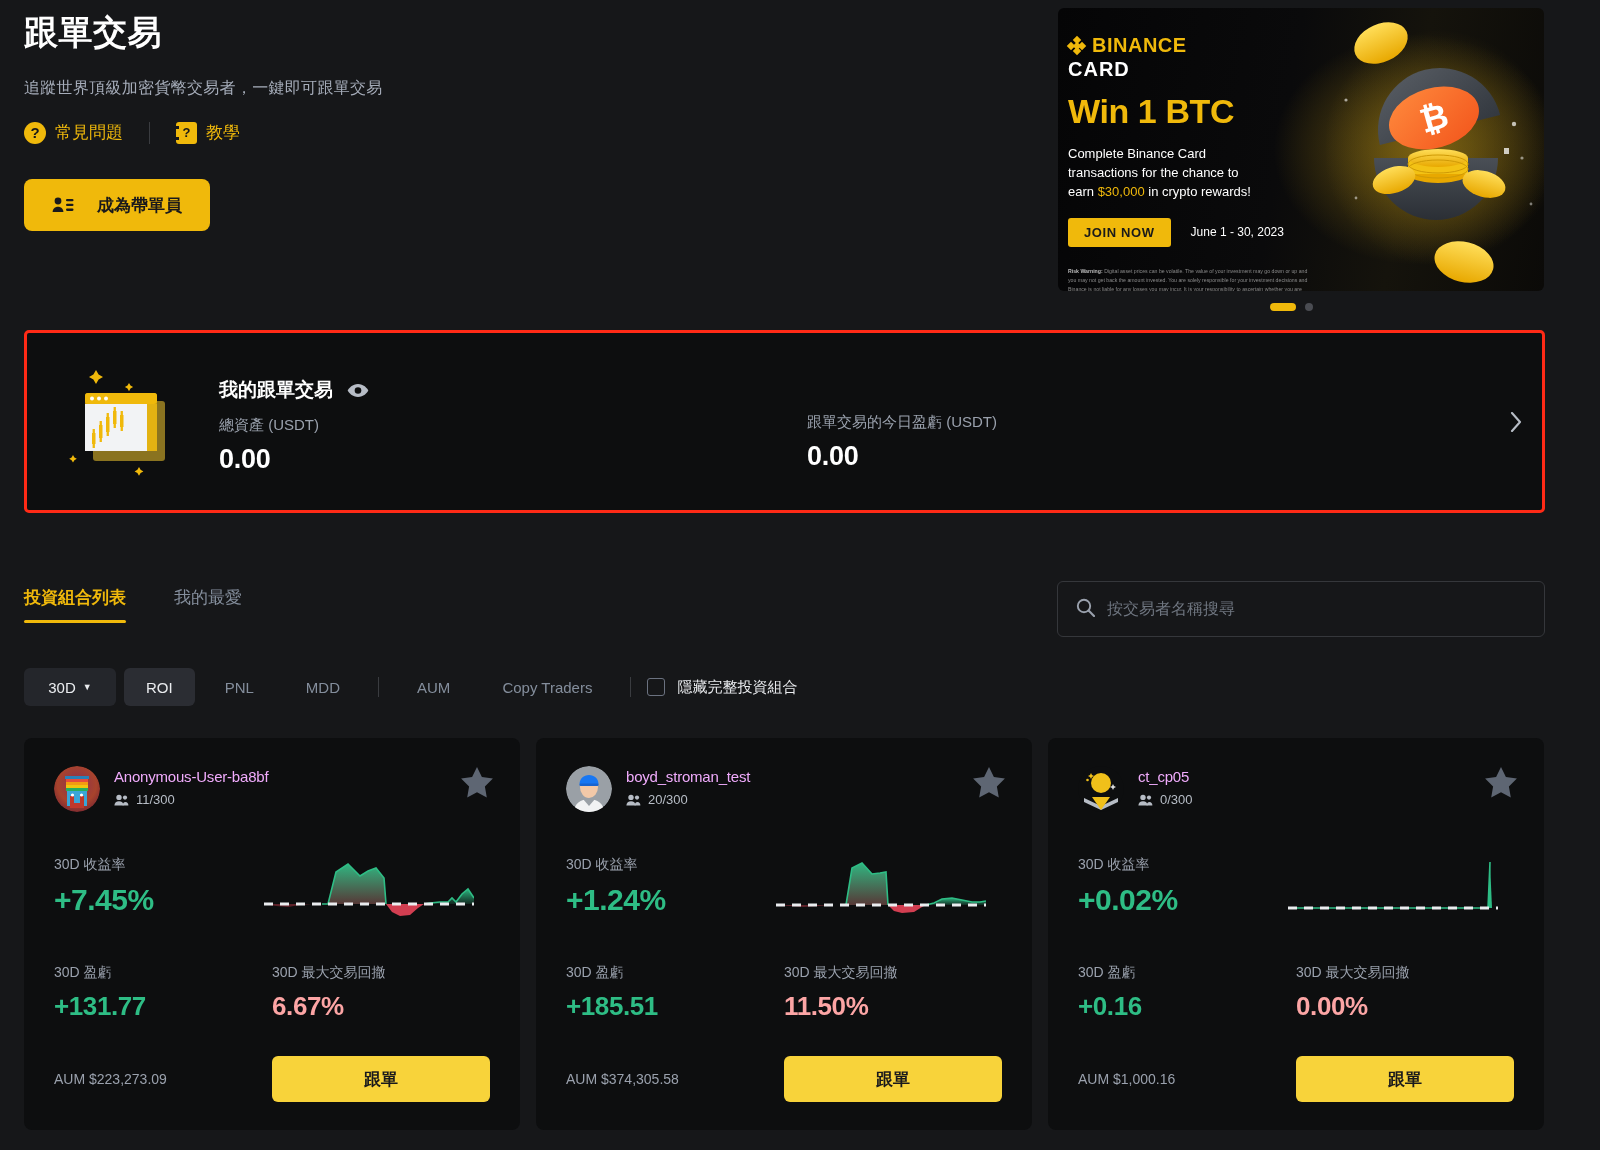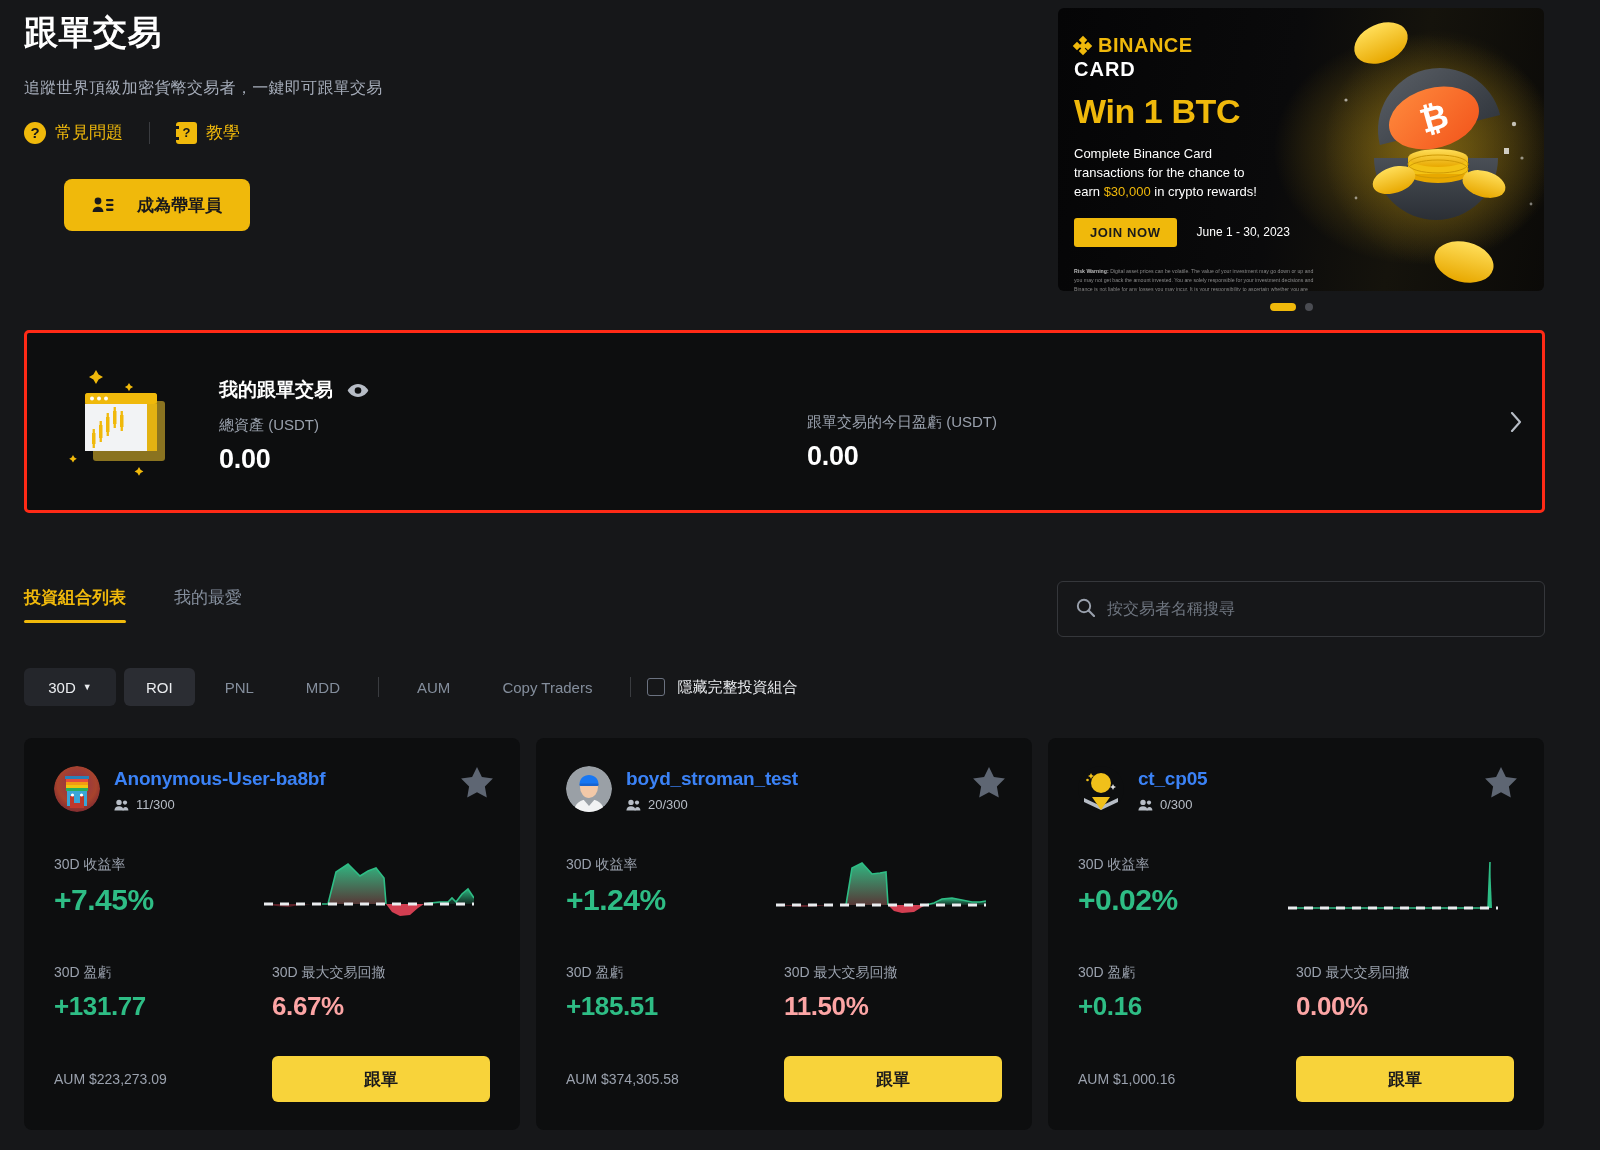--- a/index.html
+++ b/index.html
@@ -43,33 +43,32 @@
   }
   .icon-book::after {
     content:""; position:absolute; left:-1px; bottom:4px; width:4px; height:3px; background:#161719;
   }
   .btn-lead {
     margin-top: 35px; height: 52px; width: 186px;
     background: #F0B90B; color: #19191C; border: none; border-radius: 8px;
     font-size: 17px; font-weight: 700; cursor: pointer;
     display: flex; align-items: center; justify-content: center; gap: 23px;
     font-family: "Liberation Sans", sans-serif;
-    margin-left: 40px;
   }
   .lead-ico { display: flex; align-items: center; }
 
   
   .banner {
     position: absolute; left: 1058px; top: 8px; width: 486px; height: 283px;
     border-radius: 6px; overflow: hidden;
     background:
       radial-gradient(ellipse 200px 160px at 74% 50%, #6a5410 0%, rgba(60,47,9,0) 72%),
       linear-gradient(100deg, #050506 0%, #0a0a0b 46%, #15130c 70%, #0b0a08 100%);
   }
-  .bn-left { position: absolute; left: 16px; top: 26px; width: 260px; }
+  .bn-left { position: absolute; left: 10px; top: 26px; width: 260px; }
   .bn-logo { display: flex; align-items: center; gap: 7px; }
   .bn-diamond { width: 17px; height: 17px; position: relative; }
   .bn-diamond div {
     position: absolute; background: #F0B90B; width: 6px; height: 6px; transform: rotate(45deg);
   }
   .bn-logo-text { font-size: 20px; font-weight: 700; color: #F0B90B; letter-spacing: .5px; }
   .bn-card { font-size: 20px; font-weight: 700; color: #fff; letter-spacing: 1px; margin-top: 1px; }
   .bn-headline {
     margin-top: 11px; font-size: 34px; font-weight: 700; color: #F0B90B; letter-spacing: -.4px;
   }
@@ -160,21 +159,21 @@
 
   
   .cards { position: absolute; left: 24px; top: 738px; display: flex; gap: 16px; }
   .tcard {
     width: 496px; height: 392px; background: #0D0E0F; border-radius: 8px;
     position: relative; padding: 28px 30px 0 30px;
   }
   .tc-head { display: flex; align-items: flex-start; gap: 14px; }
   .avatar { width: 46px; height: 46px; border-radius: 50%; overflow: hidden; flex: 0 0 46px; }
   .tc-names { padding-top: 2px; }
-  .tc-name { font-size: 19px; font-weight: 700; color: #3b82f6; letter-spacing: -.2px; }
+  .tc-name { font-size: 15px; font-weight: 400; color: #f0abfc; letter-spacing: -.2px; }
   .tc-followers {
     margin-top: 7px; display: flex; align-items: center; gap: 7px;
     font-size: 13px; color: #B7BDC6;
   }
   .star { position: absolute; right: 26px; top: 28px; cursor: pointer; }
 
   .tc-roirow { margin-top: 44px; display: flex; align-items: flex-start; }
   .tc-roi-left { width: 210px; }
   .tc-lbl { font-size: 14px; color: #9aa1ad; }
   .tc-roi { margin-top: 9px; font-size: 30px; font-weight: 700; color: #2EBD85; letter-spacing: -.5px; }

